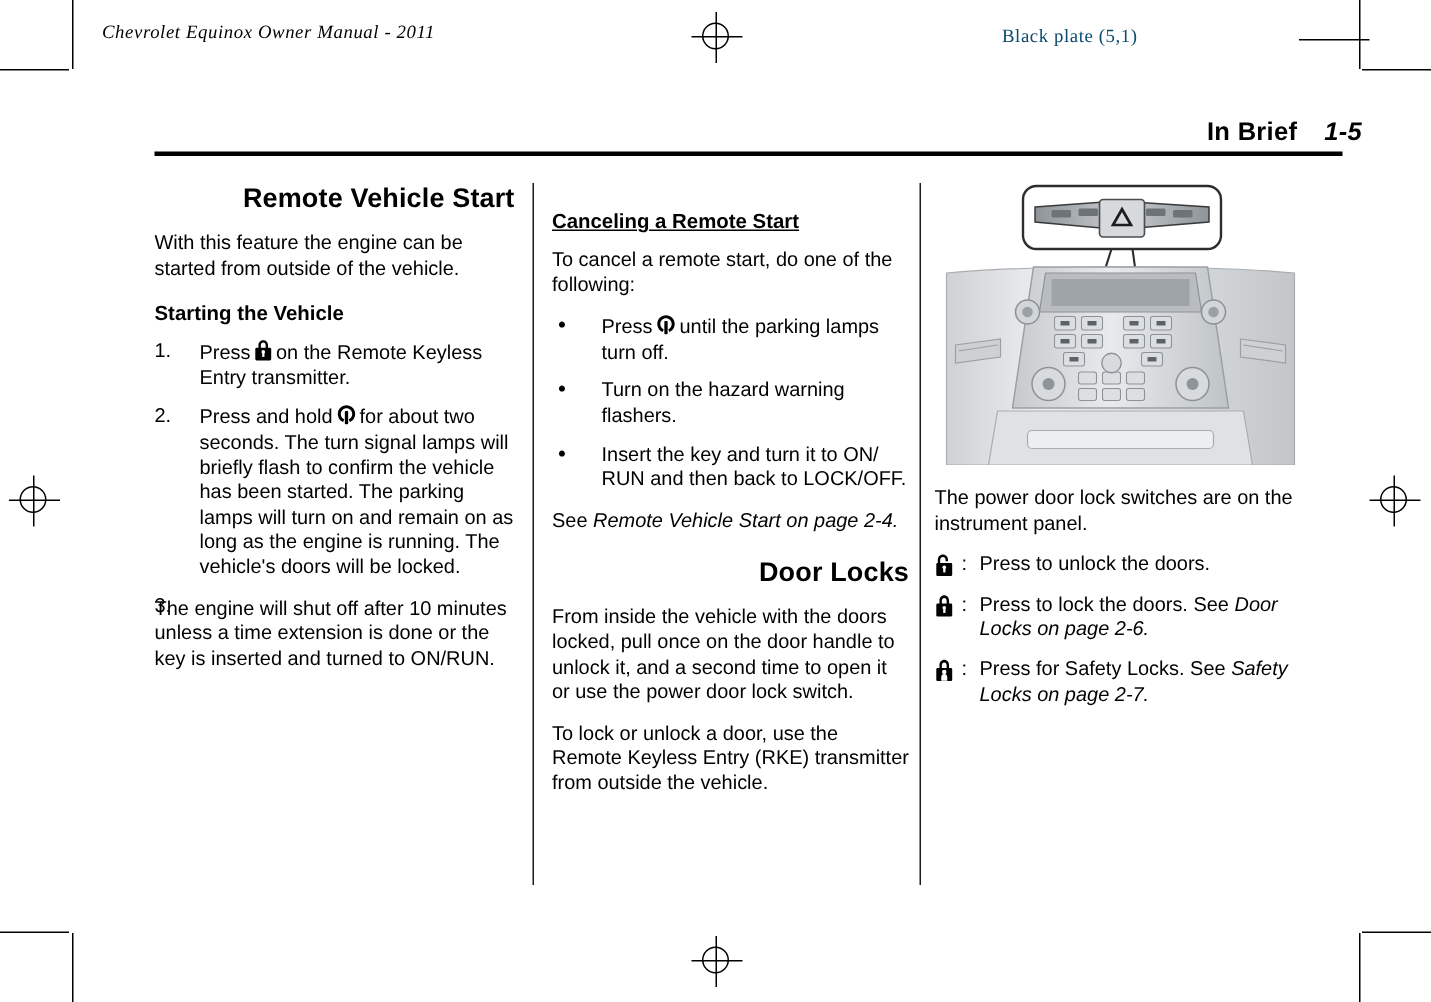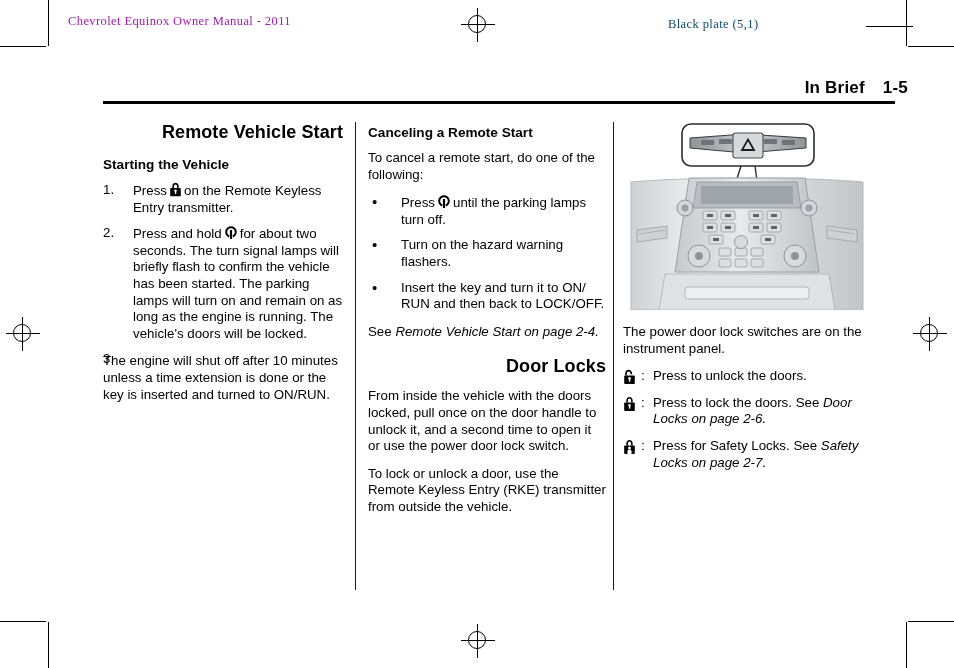--- a/index.html
+++ b/index.html
@@ -45,23 +45,24 @@
     box-sizing: border-box;
   }
 
   
   .run-head-left {
     position: absolute;
     left: 68px;
     top: 14px;
     font-family: "Liberation Serif", serif;
     font-size: 12.5px;
-    color: #a21caf;
+    color: #000000;
     letter-spacing: 0.4px;
     white-space: nowrap;
+    font-style: italic;
   }
   .run-head-right {
     position: absolute;
     left: 668px;
     top: 17px;
     font-family: "Liberation Serif", serif;
     font-size: 12.5px;
     color: #0c4a6e;
     letter-spacing: 0.4px;
     white-space: nowrap;
@@ -78,21 +79,21 @@
   
   .section-head {
     position: absolute;
     right: 46px;
     top: 78px;
     font-size: 17px;
     font-weight: bold;
     letter-spacing: 0.2px;
     white-space: nowrap;
   }
-  .section-head .folio { margin-left: 18px; }
+  .section-head .folio { margin-left: 18px; font-style: italic; }
   .header-rule {
     position: absolute;
     left: 103px;
     top: 101px;
     width: 792px;
     height: 3px;
     background: #000;
   }
 
   
@@ -250,20 +251,21 @@
 <div class="section-head">
   <span>In Brief</span><span class="folio">1-5</span>
 </div>
 <div class="header-rule"></div>
 
 <div class="col-rule rule-1"></div>
 <div class="col-rule rule-2"></div>
 
 <div class="col col-1">
   <h1 class="sec-title">Remote Vehicle Start</h1>
+  <p class="body">With this feature the engine can be started from outside of the vehicle.</p>
   <h2 class="sub-title">Starting the Vehicle</h2>
 
   <ol class="numlist">
     <li>
       <span class="num">1.</span><span>Press</span><span class="icn"><svg width="13" height="15" viewBox="0 0 13 15">
             <path d="M3.3 6V4.2C3.3 2.2 4.7 0.8 6.5 0.8S9.7 2.2 9.7 4.2V6h-1.6V4.2c0-1.1-0.7-1.8-1.6-1.8S4.9 3.1 4.9 4.2V6z" fill="#000"></path>
             <rect x="1.2" y="5.9" width="10.6" height="8.4" rx="0.9" fill="#000"></rect>
             <rect x="5.8" y="8.3" width="1.5" height="3.6" fill="#fff"></rect>
             <circle cx="6.5" cy="8.6" r="1.2" fill="#fff"></circle>
           </svg></span><span>on the Remote Keyless Entry transmitter.</span>
@@ -276,21 +278,21 @@
     </li>
     <li>
       <span class="num">3.</span>
     </li>
   </ol>
 
   <p class="body">The engine will shut off after 10 minutes unless a time extension is done or the key is inserted and turned to ON/RUN.</p>
 </div>
 
 <div class="col col-2">
-  <h2 class="sub-title" style="margin-top:2px;">Canceling a Remote Start</h2>
+  <h2 class="sub-title" style="margin-top:17px;text-decoration:underline;">Canceling a Remote Start</h2>
   <p class="body">To cancel a remote start, do one of the following:</p>
 
   <ul class="bullist">
     <li>
       <span class="bul">•</span><span>Press</span><span class="icn"><svg width="14" height="15" viewBox="0 0 14 15">
             <path d="M7 1.2c-3.2 0-5.8 2.6-5.8 5.8 0 2.4 1.5 4.5 3.6 5.4l0.7-1.9C4.1 9.9 3.2 8.6 3.2 7c0-2.1 1.7-3.8 3.8-3.8S10.8 4.9 10.8 7c0 1.6-0.9 2.9-2.3 3.5l0.7 1.9c2.1-0.9 3.6-3 3.6-5.4C12.8 3.8 10.2 1.2 7 1.2z" fill="#000"></path>
             <rect x="5.9" y="5.0" width="2.2" height="8.9" rx="0.5" fill="#000"></rect>
           </svg></span><span>until the parking lamps turn off.</span>
     </li>
     <li>

